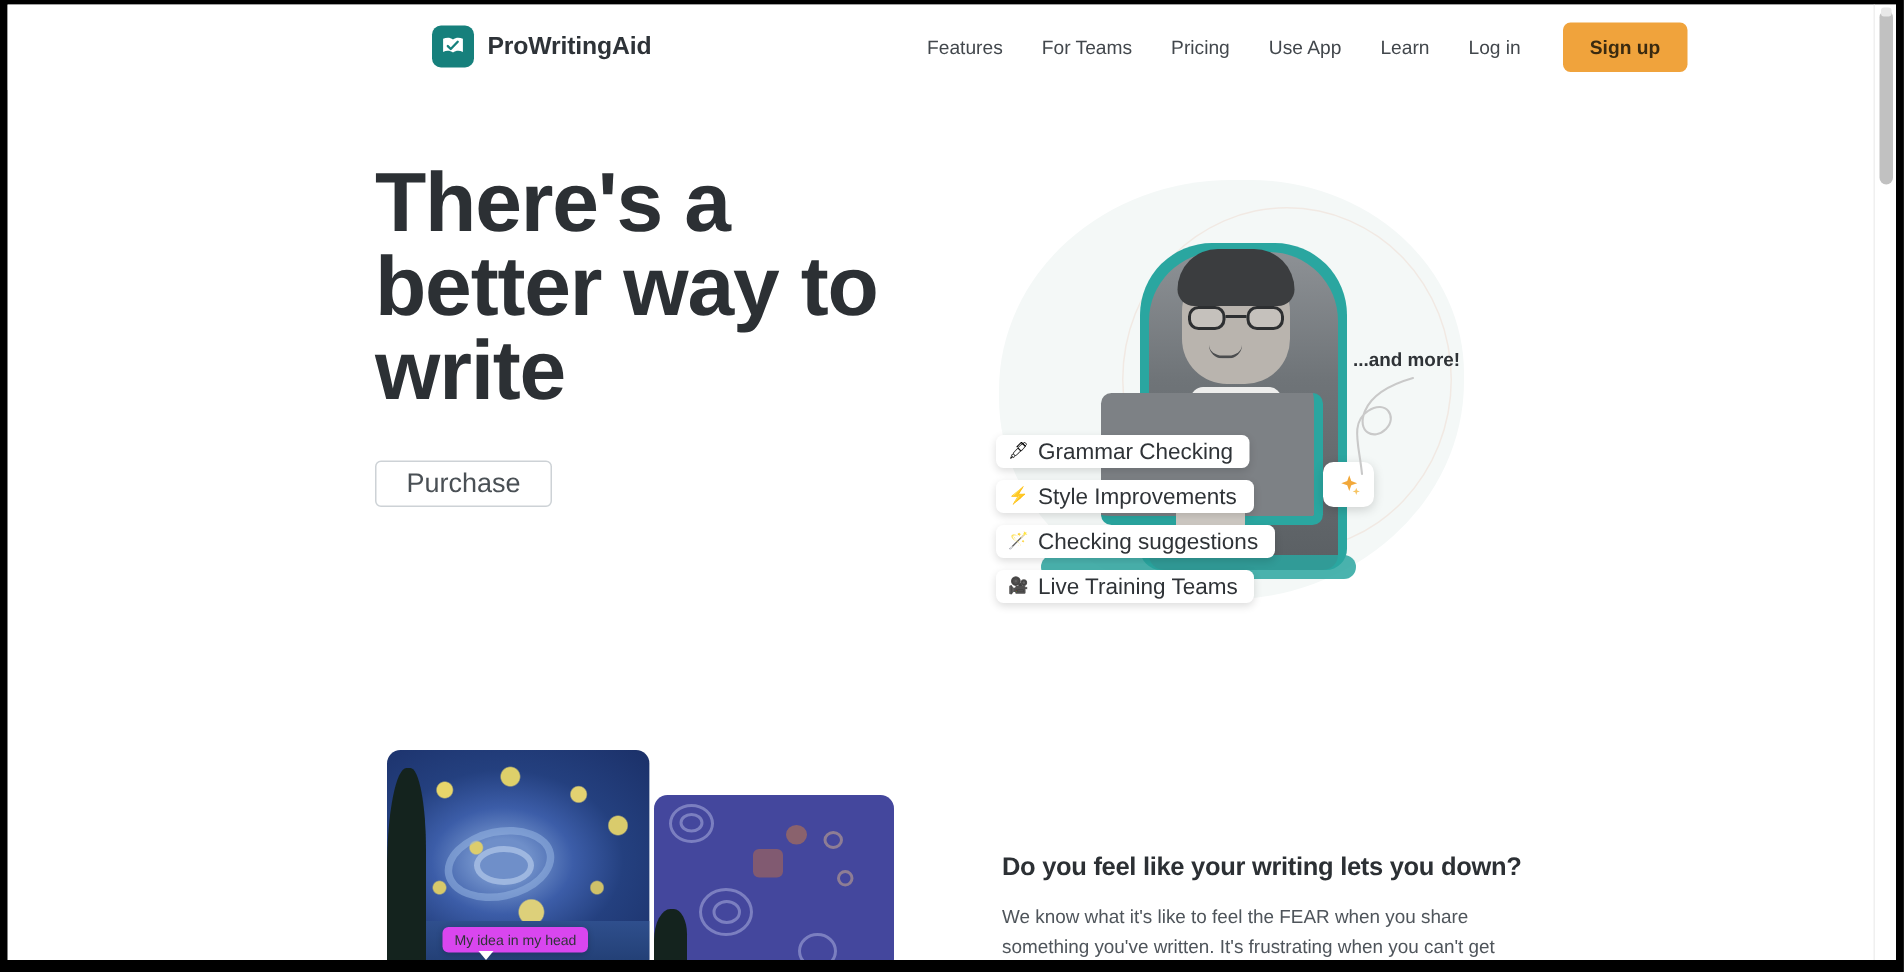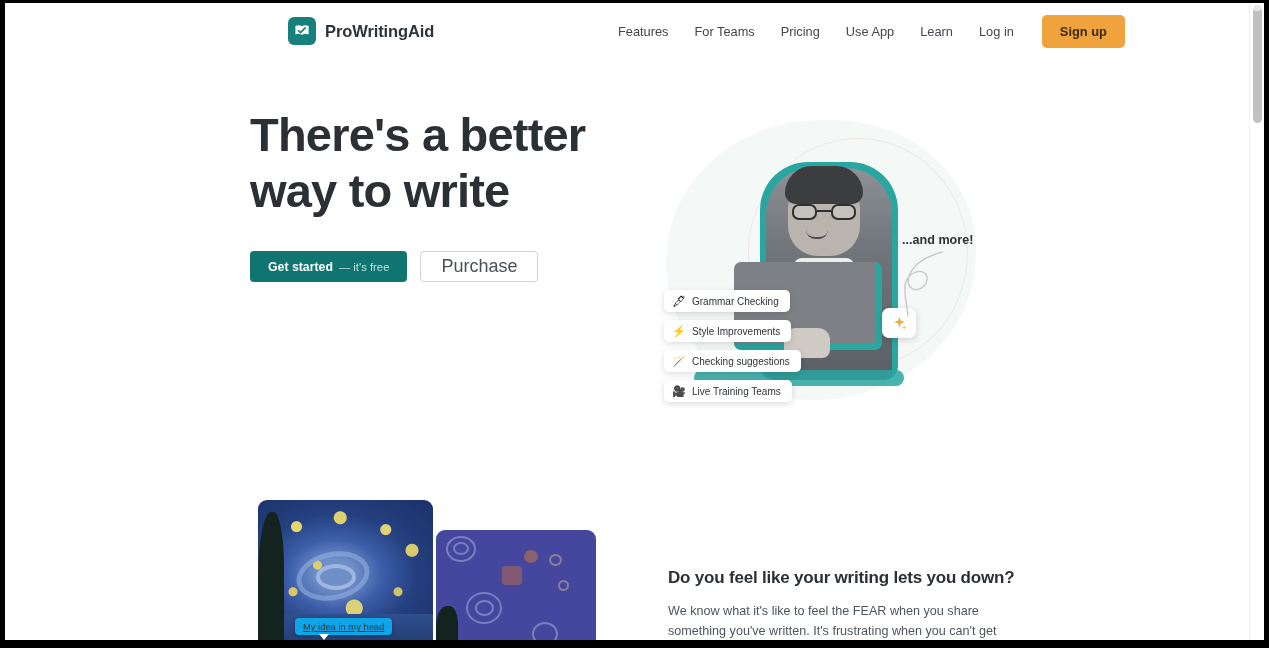--- a/index.html
+++ b/index.html
@@ -90,21 +90,21 @@
     border: none; border-radius: 5px;
     padding: 9px 18px; cursor: pointer;
     white-space: nowrap;
   }
 
   
   #hero { position: absolute; left: 0; top: 57px; width: 1244px; height: 420px; }
 
   #hero-copy { position: absolute; left: 245px; top: 47px; width: 390px; }
   #hero-title {
-    font-size: 47px; line-height: 56px; font-weight: bold;
+    font-size: 56px; line-height: 56px; font-weight: bold;
     color: #2c3034; letter-spacing: -0.8px;
   }
   #hero-subtitle {
     margin-top: 21px;
     font-size: 14.6px; line-height: 23px; color: #52585e;
     width: 330px;
   }
   #hero-actions { margin-top: 32px; display: flex; align-items: center; gap: 13px; }
   #get-started-button {
     background: #107470; border: none; border-radius: 4px;
@@ -228,21 +228,21 @@
     display: flex; flex-direction: column; gap: 8px;
   }
   .feature-pill {
     background: #fff; border-radius: 5px;
     box-shadow: 0 2px 6px rgba(0,0,0,.14);
     height: 22px; padding: 0 11px 0 8px;
     display: inline-flex; align-items: center; gap: 7px;
     width: max-content;
   }
   .feature-pill .pill-icon { font-size: 11px; line-height: 1; width: 13px; text-align: center; }
-  .feature-pill .pill-label { font-size: 10px; color: #2f3337; white-space: nowrap; }
+  .feature-pill .pill-label { font-size: 15px; color: #2f3337; white-space: nowrap; }
 
   
   #section-two { position: absolute; left: 0; top: 477px; width: 1244px; height: 160px; }
 
   #artwork-group { position: absolute; left: 245px; top: 20px; width: 345px; height: 145px; }
   #purple-card {
     position: absolute; left: 186px; top: 30px;
     width: 160px; height: 118px;
     background: #44479d; border-radius: 9px;
     overflow: hidden;
@@ -276,25 +276,24 @@
   #starry-cypress {
     position: absolute; left: 0px; top: 12px; width: 26px; height: 136px;
     background: #14231e; border-radius: 50% 40% 0 0;
   }
   #starry-hills {
     position: absolute; left: 0; bottom: 0; width: 175px; height: 34px;
     background: linear-gradient(180deg,#2f4f8d,#203c70);
   }
   #idea-caption {
     position: absolute; left: 45px; top: 118px;
-    background: #0ea5e9; border-radius: 4px;
+    background: #d946ef; border-radius: 4px;
     padding: 3px 8px; font-size: 9.4px; color: #2f3337;
     box-shadow: 0 1px 4px rgba(0,0,0,.22);
     white-space: nowrap;
-    text-decoration: underline;
   }
   #idea-caption::after {
     content: ""; position: absolute; left: 24px; bottom: -5px;
     border-left: 5px solid transparent; border-right: 5px solid transparent;
     border-top: 6px solid #fff;
   }
   .purple-spiral {
     position: absolute; border: 2px solid rgba(190,195,235,.45);
     border-radius: 50%;
   }
@@ -338,24 +337,20 @@
           <button id="signup-button">Sign up</button>
         </nav>
       </header>
 
       <section id="hero">
 
         <div id="hero-copy">
           <h1 id="hero-title">There's a better way to write</h1>
 
           <div id="hero-actions">
-            <button id="get-started-button">
-              <span id="get-started-label">Get started</span>
-              <span id="get-started-sublabel">— it's free</span>
-            </button>
             <button id="purchase-button">Purchase</button>
           </div>
 
         </div>
 
         <div id="hero-illustration">
           <div id="blob-bg"></div>
           <div id="blob-bg2"></div>
 
           <div id="person">

